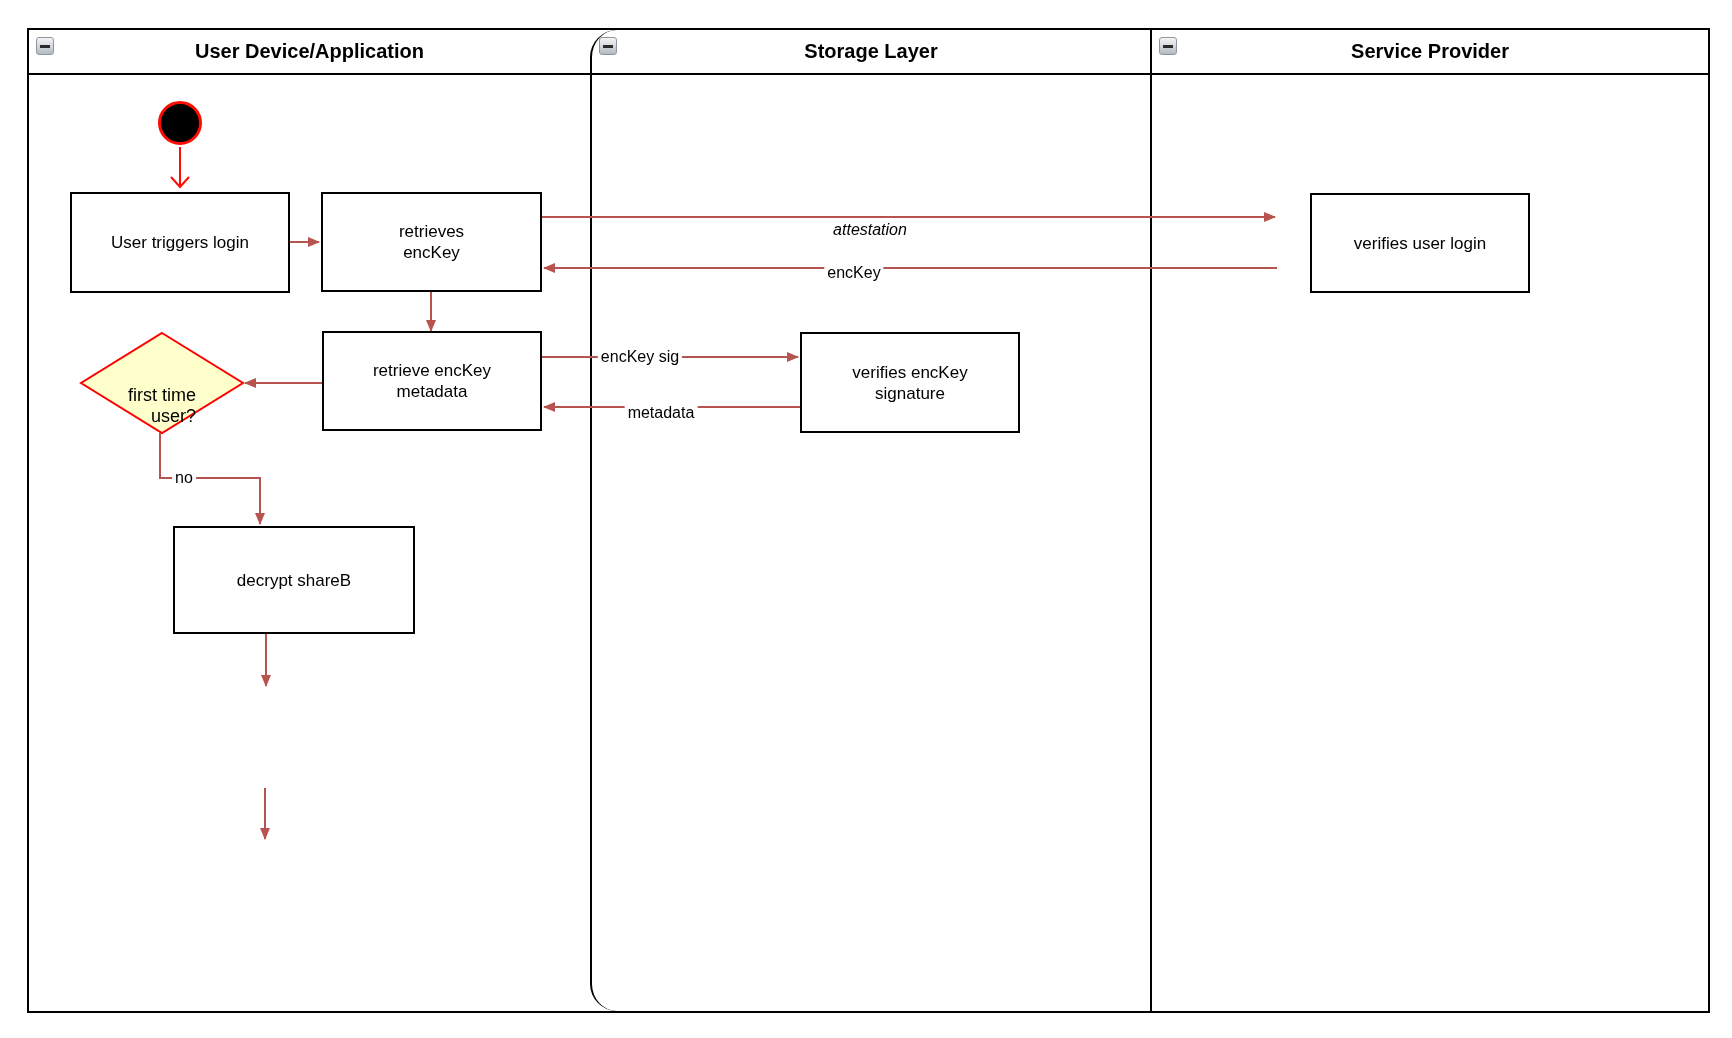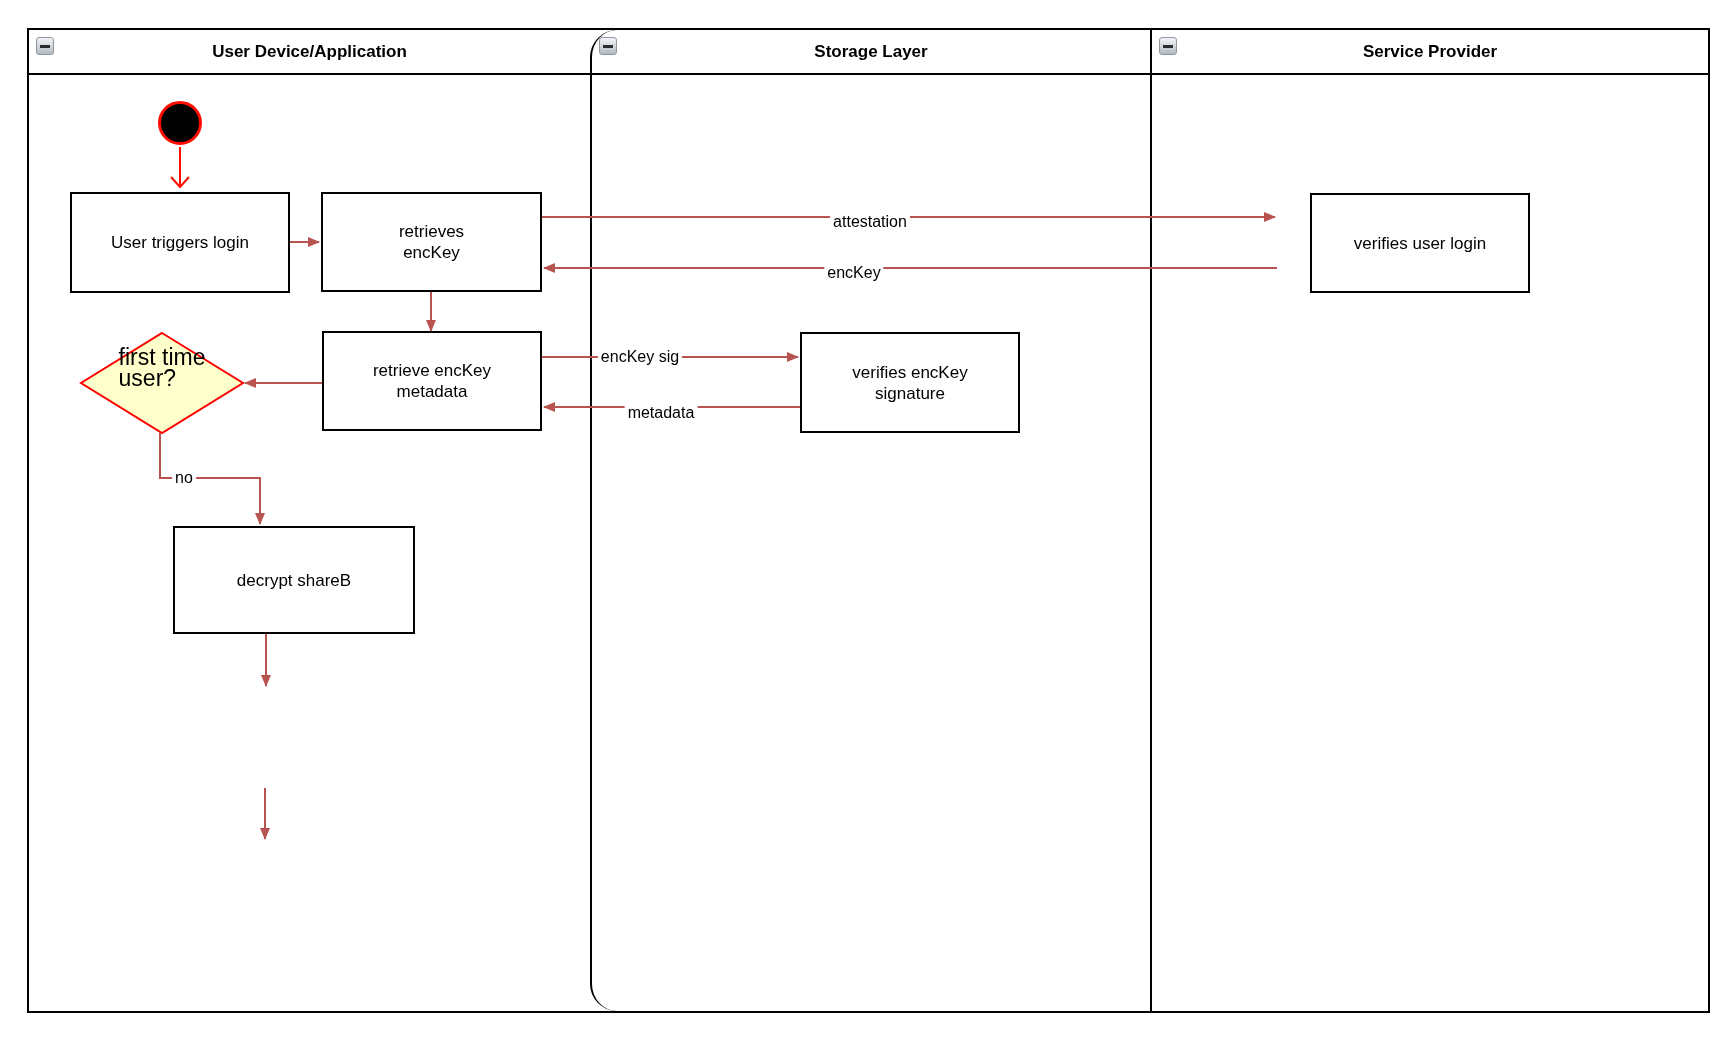--- a/index.html
+++ b/index.html
@@ -7,42 +7,42 @@
   .canvas{position:absolute;left:0;top:0;width:1732px;height:1038px;background:#fff;}
 
   
   .pool{position:absolute;left:27px;top:28px;width:1683px;height:985px;border:2px solid #000;
         box-sizing:border-box;display:flex;}
   .lane{height:100%;box-sizing:border-box;position:relative;}
   .lane+.lane{border-left:2px solid #000;}
   .lane-w1{width:561px;} .lane-w2{width:560px;border-radius:27px;} .lane-w3{flex:1;}
   .lane-header{height:45px;border-bottom:2px solid #000;box-sizing:border-box;
                display:flex;align-items:center;justify-content:center;position:relative;}
-  .lane-title{font-weight:bold;font-size:17px;}
+  .lane-title{font-weight:bold;font-size:20px;}
   .collapse-btn{position:absolute;left:7px;top:7px;width:18px;height:18px;box-sizing:border-box;
                 border:1px solid #8f969e;border-radius:3px;
                 background:linear-gradient(#f3f5f7 0%,#d7dbe0 45%,#b3bac2 100%);
                 display:flex;align-items:center;justify-content:center;cursor:pointer;}
   .minus-bar{width:10px;height:3px;background:#2b2b2b;}
 
   
   .connectors{position:absolute;left:0;top:0;pointer-events:none;}
   .edge{stroke:var(--connector);stroke-width:2;fill:none;}
   .start-edge{stroke:var(--start-arrow);stroke-width:2;fill:none;}
   .diamond{fill:var(--decision-fill);stroke:var(--decision-border);stroke-width:2;}
 
   
   .node{position:absolute;box-sizing:border-box;border:2px solid var(--node-border);
         background:var(--node-fill);display:flex;align-items:center;justify-content:center;
         text-align:center;font-size:17px;line-height:21px;white-space:pre-line;}
   .start-circle{position:absolute;left:158px;top:101px;width:44px;height:44px;border-radius:50%;
         box-sizing:border-box;background:var(--initial-node-fill);
         border:3px solid var(--initial-node-border);}
-  .decision-label{position:absolute;left:162px;top:368px;transform:translate(-50%,-50%);
-        text-align:left;font-size:23px;line-height:21px;white-space:pre-line;}
+  .decision-label{position:absolute;left:162px;top:406px;transform:translate(-50%,-50%);
+        text-align:right;font-size:18px;line-height:21px;white-space:pre-line;}
 
   
   .elabel{position:absolute;transform:translate(-50%,-50%);background:#fff;padding:0 3px;
           font-size:16px;white-space:nowrap;}
 </style>
 </head>
 <body>
 
 <div class="canvas">
 
@@ -112,19 +112,19 @@
   <div class="node" style="left:800px;top:332px;width:220px;height:101px;">verifies encKey
 signature</div>
 
   <div class="decision-label">first time
 user?</div>
 
   <div class="node" style="left:145px;top:526px;width:242px;height:108px;margin-left:28px;">decrypt shareB</div>
 
 
 
-  <span class="elabel" style="left:870px;top:222px;">attestation</span>
+  <span class="elabel" style="left:870px;top:230px;font-style:italic;">attestation</span>
   <span class="elabel" style="left:854px;top:273px;">encKey</span>
   <span class="elabel" style="left:640px;top:357px;">encKey sig</span>
   <span class="elabel" style="left:661px;top:413px;">metadata</span>
   <span class="elabel" style="left:184px;top:478px;">no</span>
 
 </div>
 
 </body></html>

